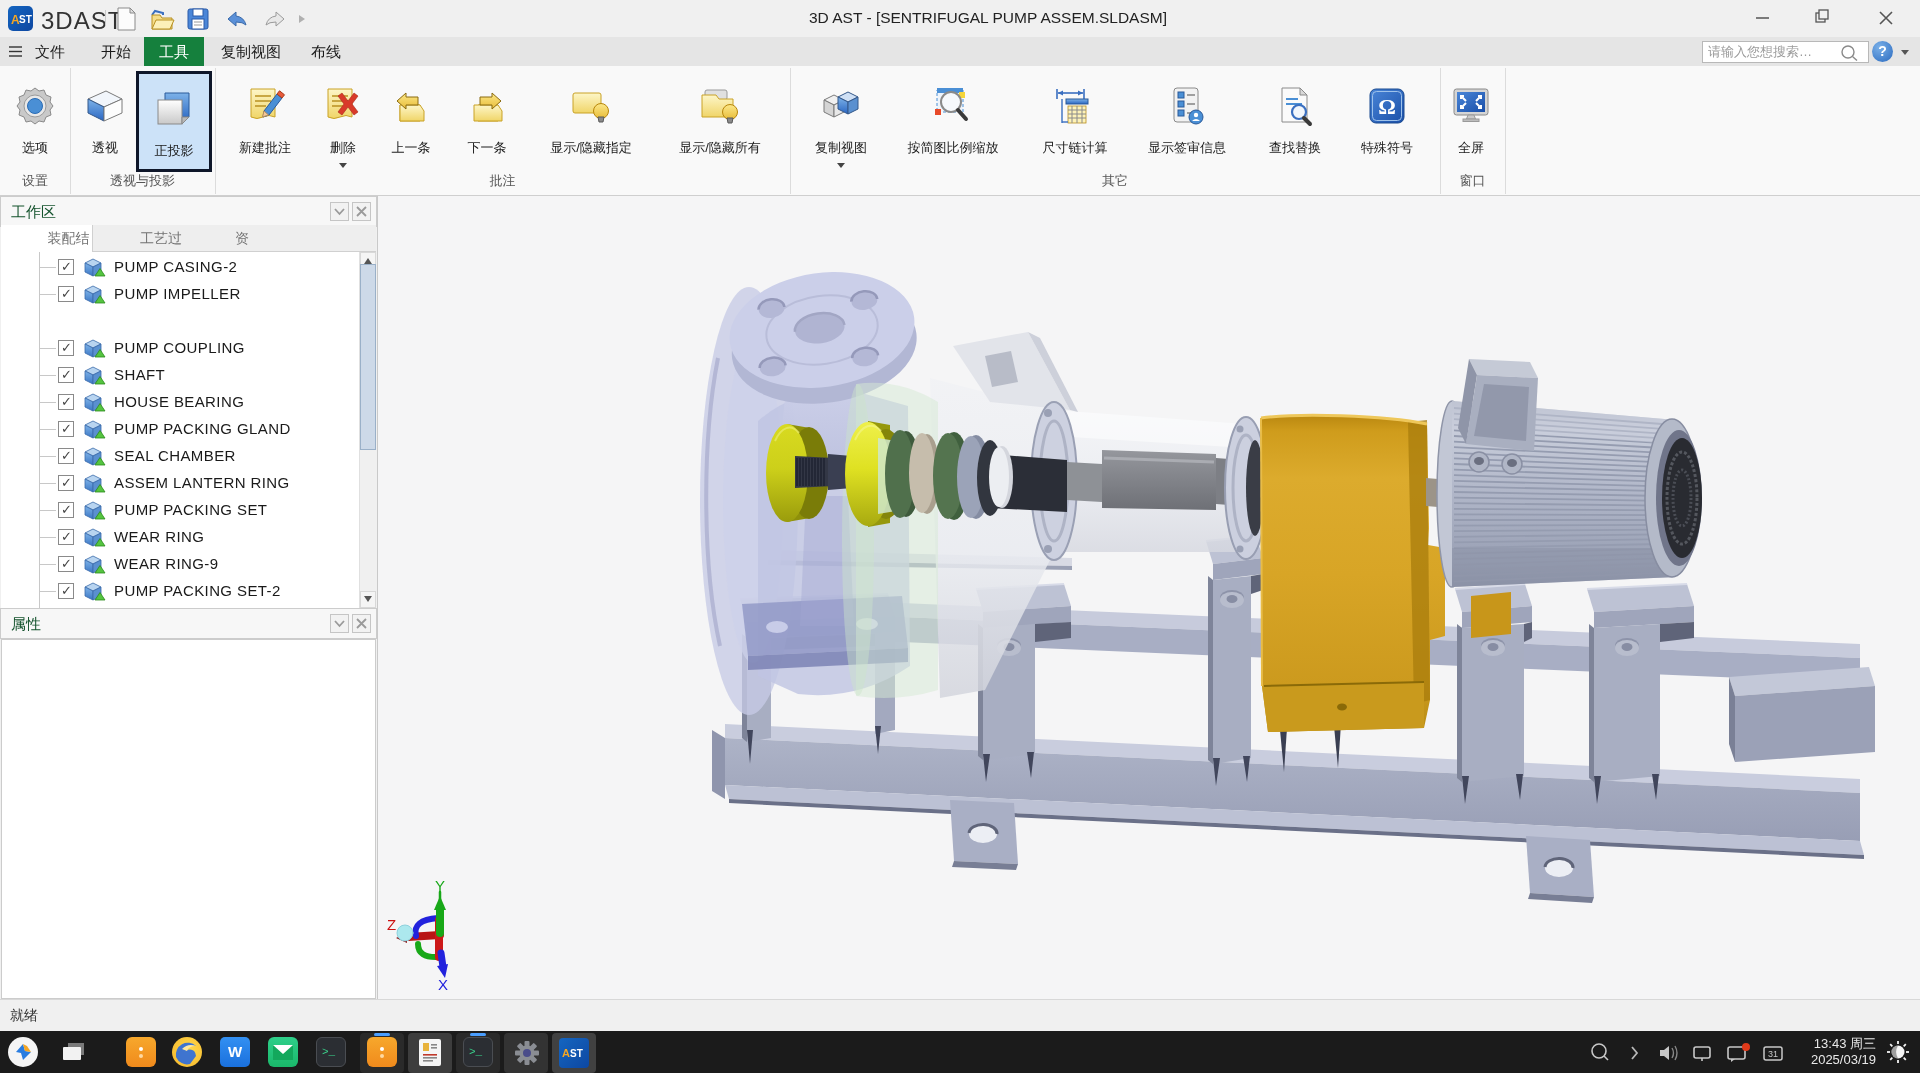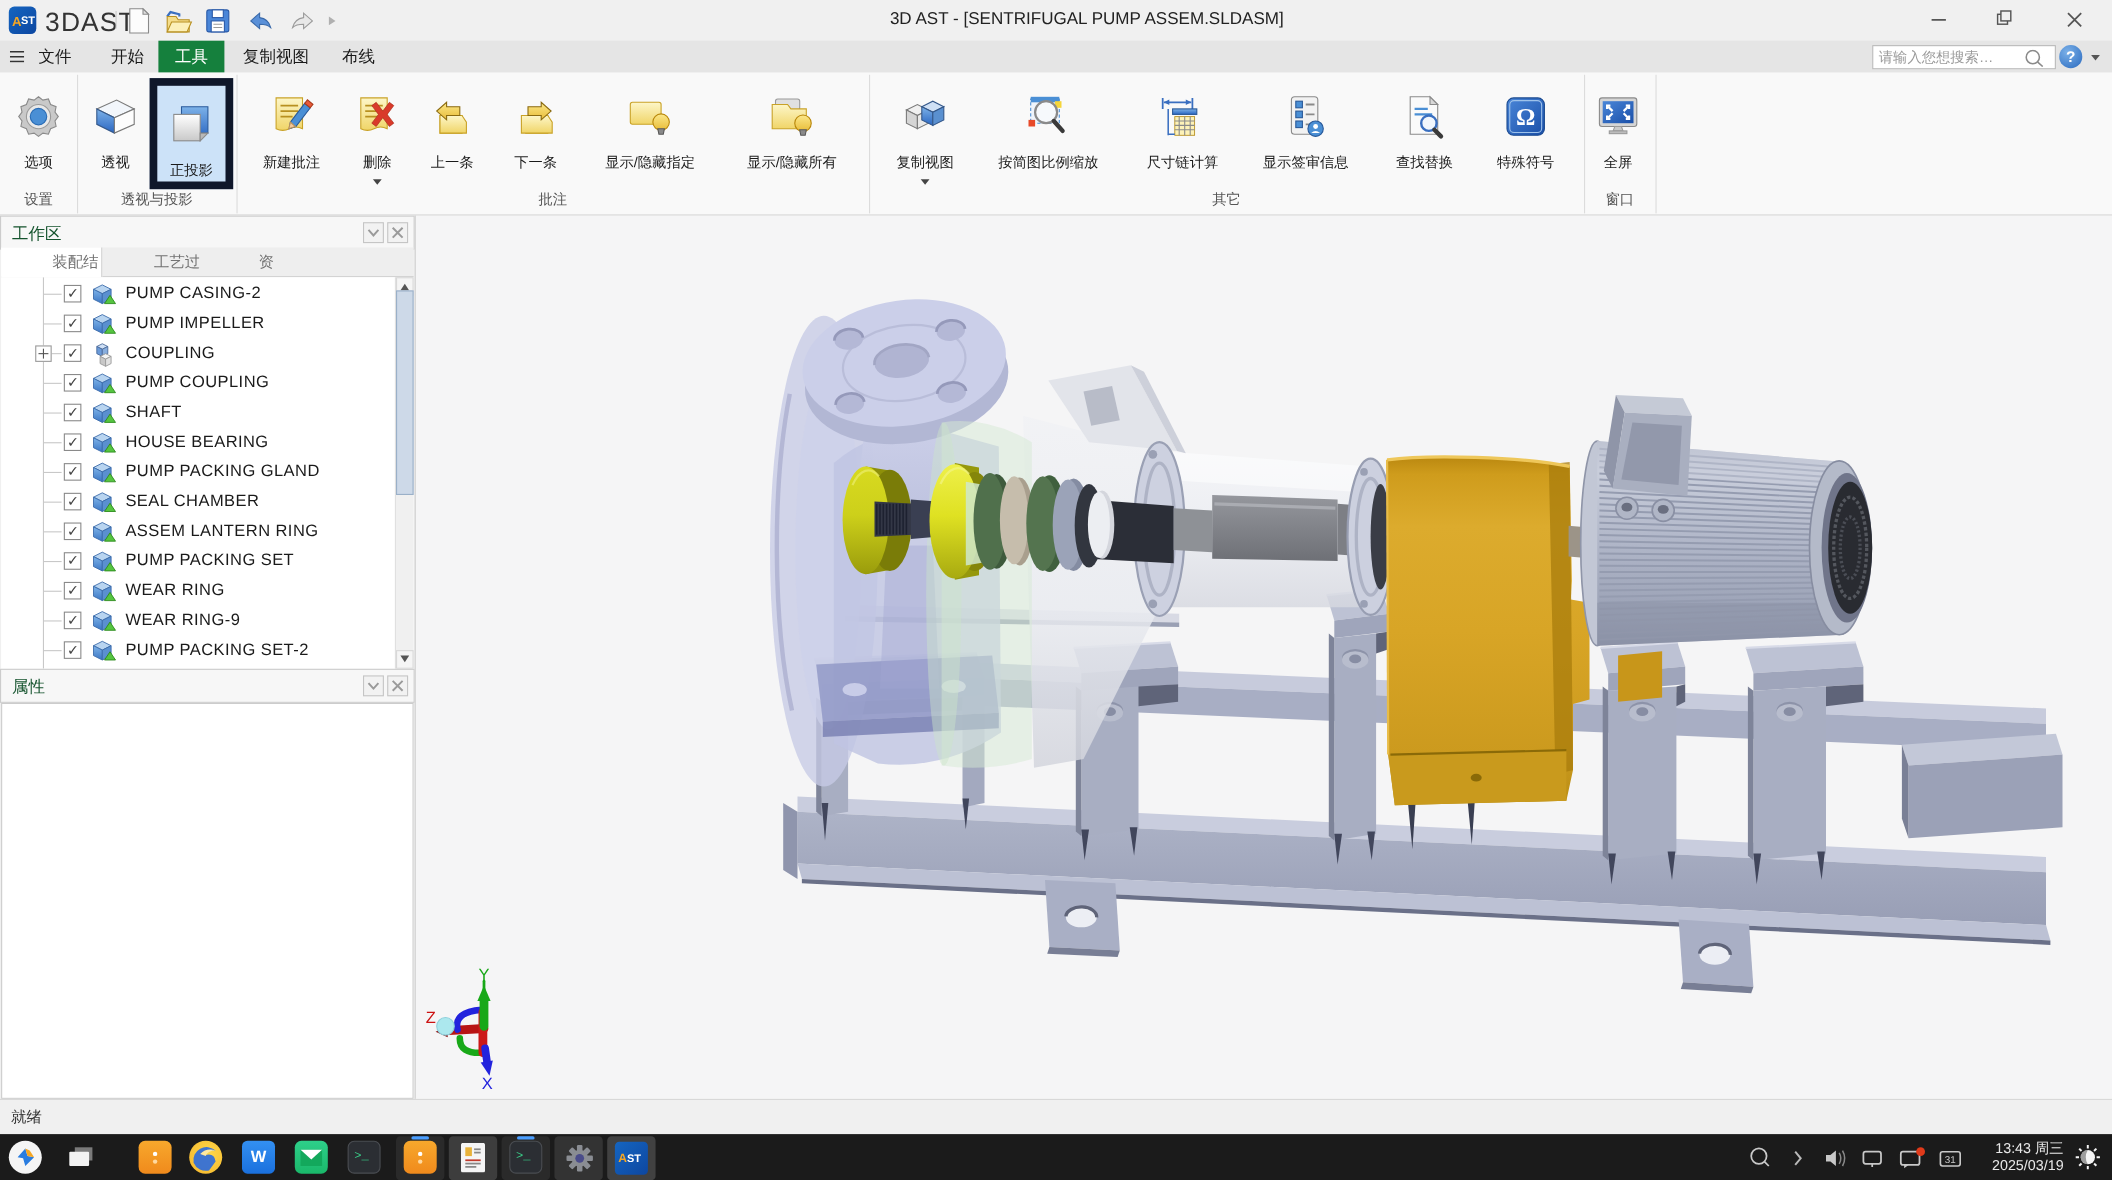--- a/index.html
+++ b/index.html
@@ -19,21 +19,21 @@
 .menuitem { position:absolute; top:0; height:29px; line-height:29px; font-size:15px; color:#1a1a1a; text-align:center; }
 .menuitem.active { background:#15803d; color:#fff; }
 #searchbox { position:absolute; left:1702px; top:4px; width:167px; height:22px; background:#fff; border:1px solid #b8b8b8; font-size:13px; color:#9a9a9a; line-height:20px; padding-left:5px; }
 
 
 #ribbon { position:absolute; left:0; top:66px; width:1920px; height:130px; background:#f9f9f9; border-bottom:1px solid #cfcfcf; }
 .rbtn { position:absolute; top:5px; width:76px; height:100px; text-align:center; }
 .rbtn .ic { position:absolute; left:50%; top:14px; transform:translateX(-50%); width:42px; height:42px; }
 .rbtn .lb { position:absolute; left:50%; transform:translateX(-50%); top:68px; white-space:nowrap; font-size:13px; color:#1a1a1a; }
 .rbtn .dd { position:absolute; left:50%; transform:translateX(-50%); top:92px; width:0; height:0; border-left:4px solid transparent; border-right:4px solid transparent; border-top:5px solid #444; }
-.rbtn.sel { background:#cce2f8; border:7px solid #0f172a; }
+.rbtn.sel { background:#cce2f8; border:3px solid #0f172a; }
 .rgsep { position:absolute; top:2px; width:1px; height:126px; background:#dcdcdc; }
 .rglabel { position:absolute; top:106px; height:20px; font-size:13px; color:#555; text-align:center; }
 
 
 #leftpanel { position:absolute; left:0; top:196px; width:378px; height:803px; background:#f0f0f0; border-right:1px solid #c9c9c9; }
 .panelhdr { position:absolute; left:0; width:377px; height:31px; background:#f7f7f7; border:1px solid #cccccc; }
 .panelhdr .t { position:absolute; left:10px; top:6px; font-size:15px; color:#14532d; }
 .phbtn { position:absolute; top:5px; width:19px; height:19px; background:#f2f2f2; border:1px solid #c5c5c5; }
 .tabrow { position:absolute; left:1px; top:29px; width:375px; height:27px; background:#eeeeee; border-bottom:1px solid #d0d0d0; }
 .tab { position:absolute; top:0; height:27px; line-height:26px; font-size:14px; color:#737373; text-align:center;padding-left:44px; }
@@ -388,36 +388,20 @@
       <div class="trow" style="top:29px;">
       <div class="tline" style="left:39px;top:13px;width:16px;height:1px;"></div>
       <div class="cb"></div>
           <svg style="position:absolute;left:80px;top:2px;" width="26" height="24" viewBox="0 0 26 24">
 <path d="M4 7 L12 3 L20 7 L12 11 Z" fill="#b8d4f0" stroke="#3a6aaa" stroke-width="0.8"></path>
 <path d="M4 7 L12 11 L12 20 L4 16 Z" fill="url(#cubeL)" stroke="#3a6aaa" stroke-width="0.8"></path>
 <path d="M12 11 L20 7 L20 16 L12 20 Z" fill="#5a90d0" stroke="#3a6aaa" stroke-width="0.8"></path>
 <path d="M14 20 L19 12.5 L24 20 Z" fill="#55c440" stroke="#2a8a1a" stroke-width="0.8"></path>
 </svg>
       <span class="lbl">PUMP IMPELLER</span>
-      </div>
-      <div class="trow" style="top:56px;">
-      <div class="tline" style="left:39px;top:13px;width:16px;height:1px;"></div>
-          <div style="position:absolute;left:31px;top:6px;width:15px;height:15px;border:1px solid #9a9a9a;background:#fff;"></div>
-      <div style="position:absolute;left:34px;top:13px;width:9px;height:1px;background:#555;"></div>
-      <div style="position:absolute;left:38px;top:9px;width:1px;height:9px;background:#555;"></div>
-      <div class="cb"></div>
-          <svg style="position:absolute;left:80px;top:2px;" width="26" height="24" viewBox="0 0 26 24">
-<path d="M7 5 L12 2.5 L17 5 L12 7.5 Z" fill="#cfe0f5" stroke="#4a6a9a" stroke-width="0.8"></path>
-<path d="M7 5 L12 7.5 L12 14 L7 11.5 Z" fill="#6a9ad8" stroke="#4a6a9a" stroke-width="0.8"></path>
-<path d="M12 7.5 L17 5 L17 11.5 L12 14 Z" fill="#88aede" stroke="#4a6a9a" stroke-width="0.8"></path>
-<path d="M10 14 L15 11.5 L20 14 L15 16.5 Z" fill="#f4f4f4" stroke="#9a9a9a" stroke-width="0.8"></path>
-<path d="M10 14 L15 16.5 L15 23 L10 20.5 Z" fill="#c8c8c8" stroke="#9a9a9a" stroke-width="0.8"></path>
-<path d="M15 16.5 L20 14 L20 20.5 L15 23 Z" fill="#e2e2e2" stroke="#9a9a9a" stroke-width="0.8"></path>
-</svg>
-      <span class="lbl">COUPLING</span>
       </div>
       <div class="trow" style="top:83px;">
       <div class="tline" style="left:39px;top:13px;width:16px;height:1px;"></div>
       <div class="cb"></div>
           <svg style="position:absolute;left:80px;top:2px;" width="26" height="24" viewBox="0 0 26 24">
 <path d="M4 7 L12 3 L20 7 L12 11 Z" fill="#b8d4f0" stroke="#3a6aaa" stroke-width="0.8"></path>
 <path d="M4 7 L12 11 L12 20 L4 16 Z" fill="url(#cubeL)" stroke="#3a6aaa" stroke-width="0.8"></path>
 <path d="M12 11 L20 7 L20 16 L12 20 Z" fill="#5a90d0" stroke="#3a6aaa" stroke-width="0.8"></path>
 <path d="M14 20 L19 12.5 L24 20 Z" fill="#55c440" stroke="#2a8a1a" stroke-width="0.8"></path>
 </svg>

